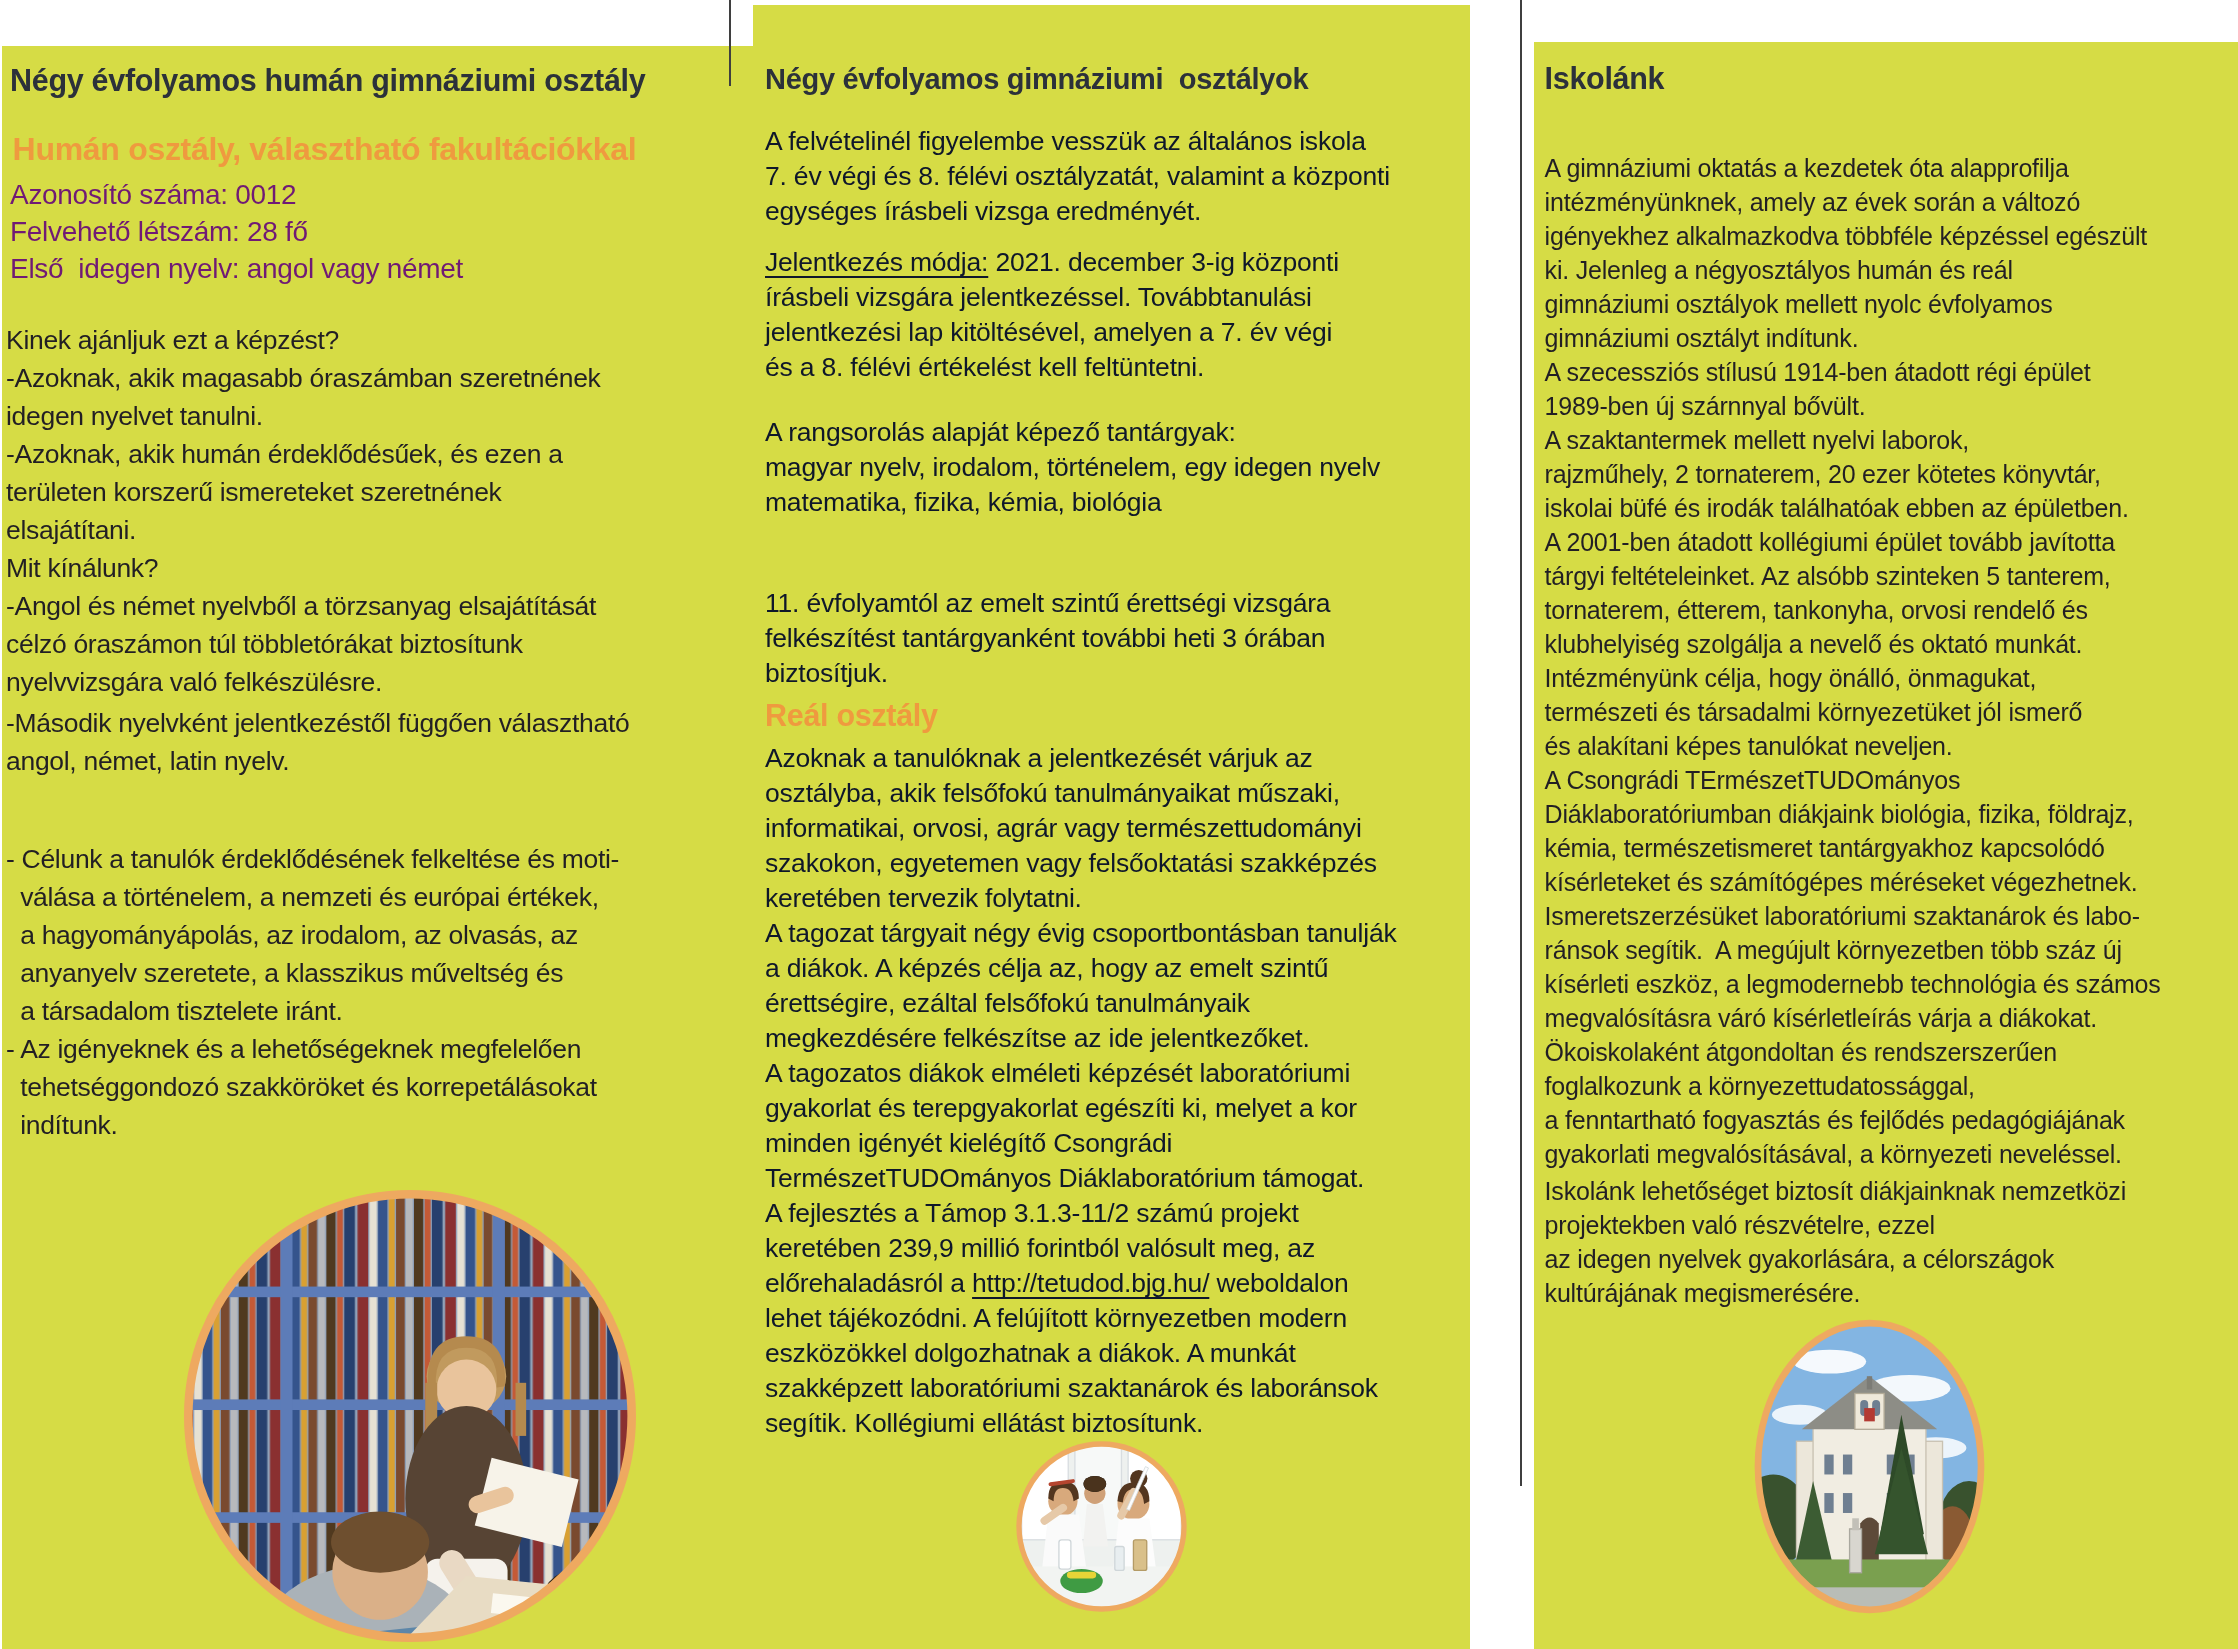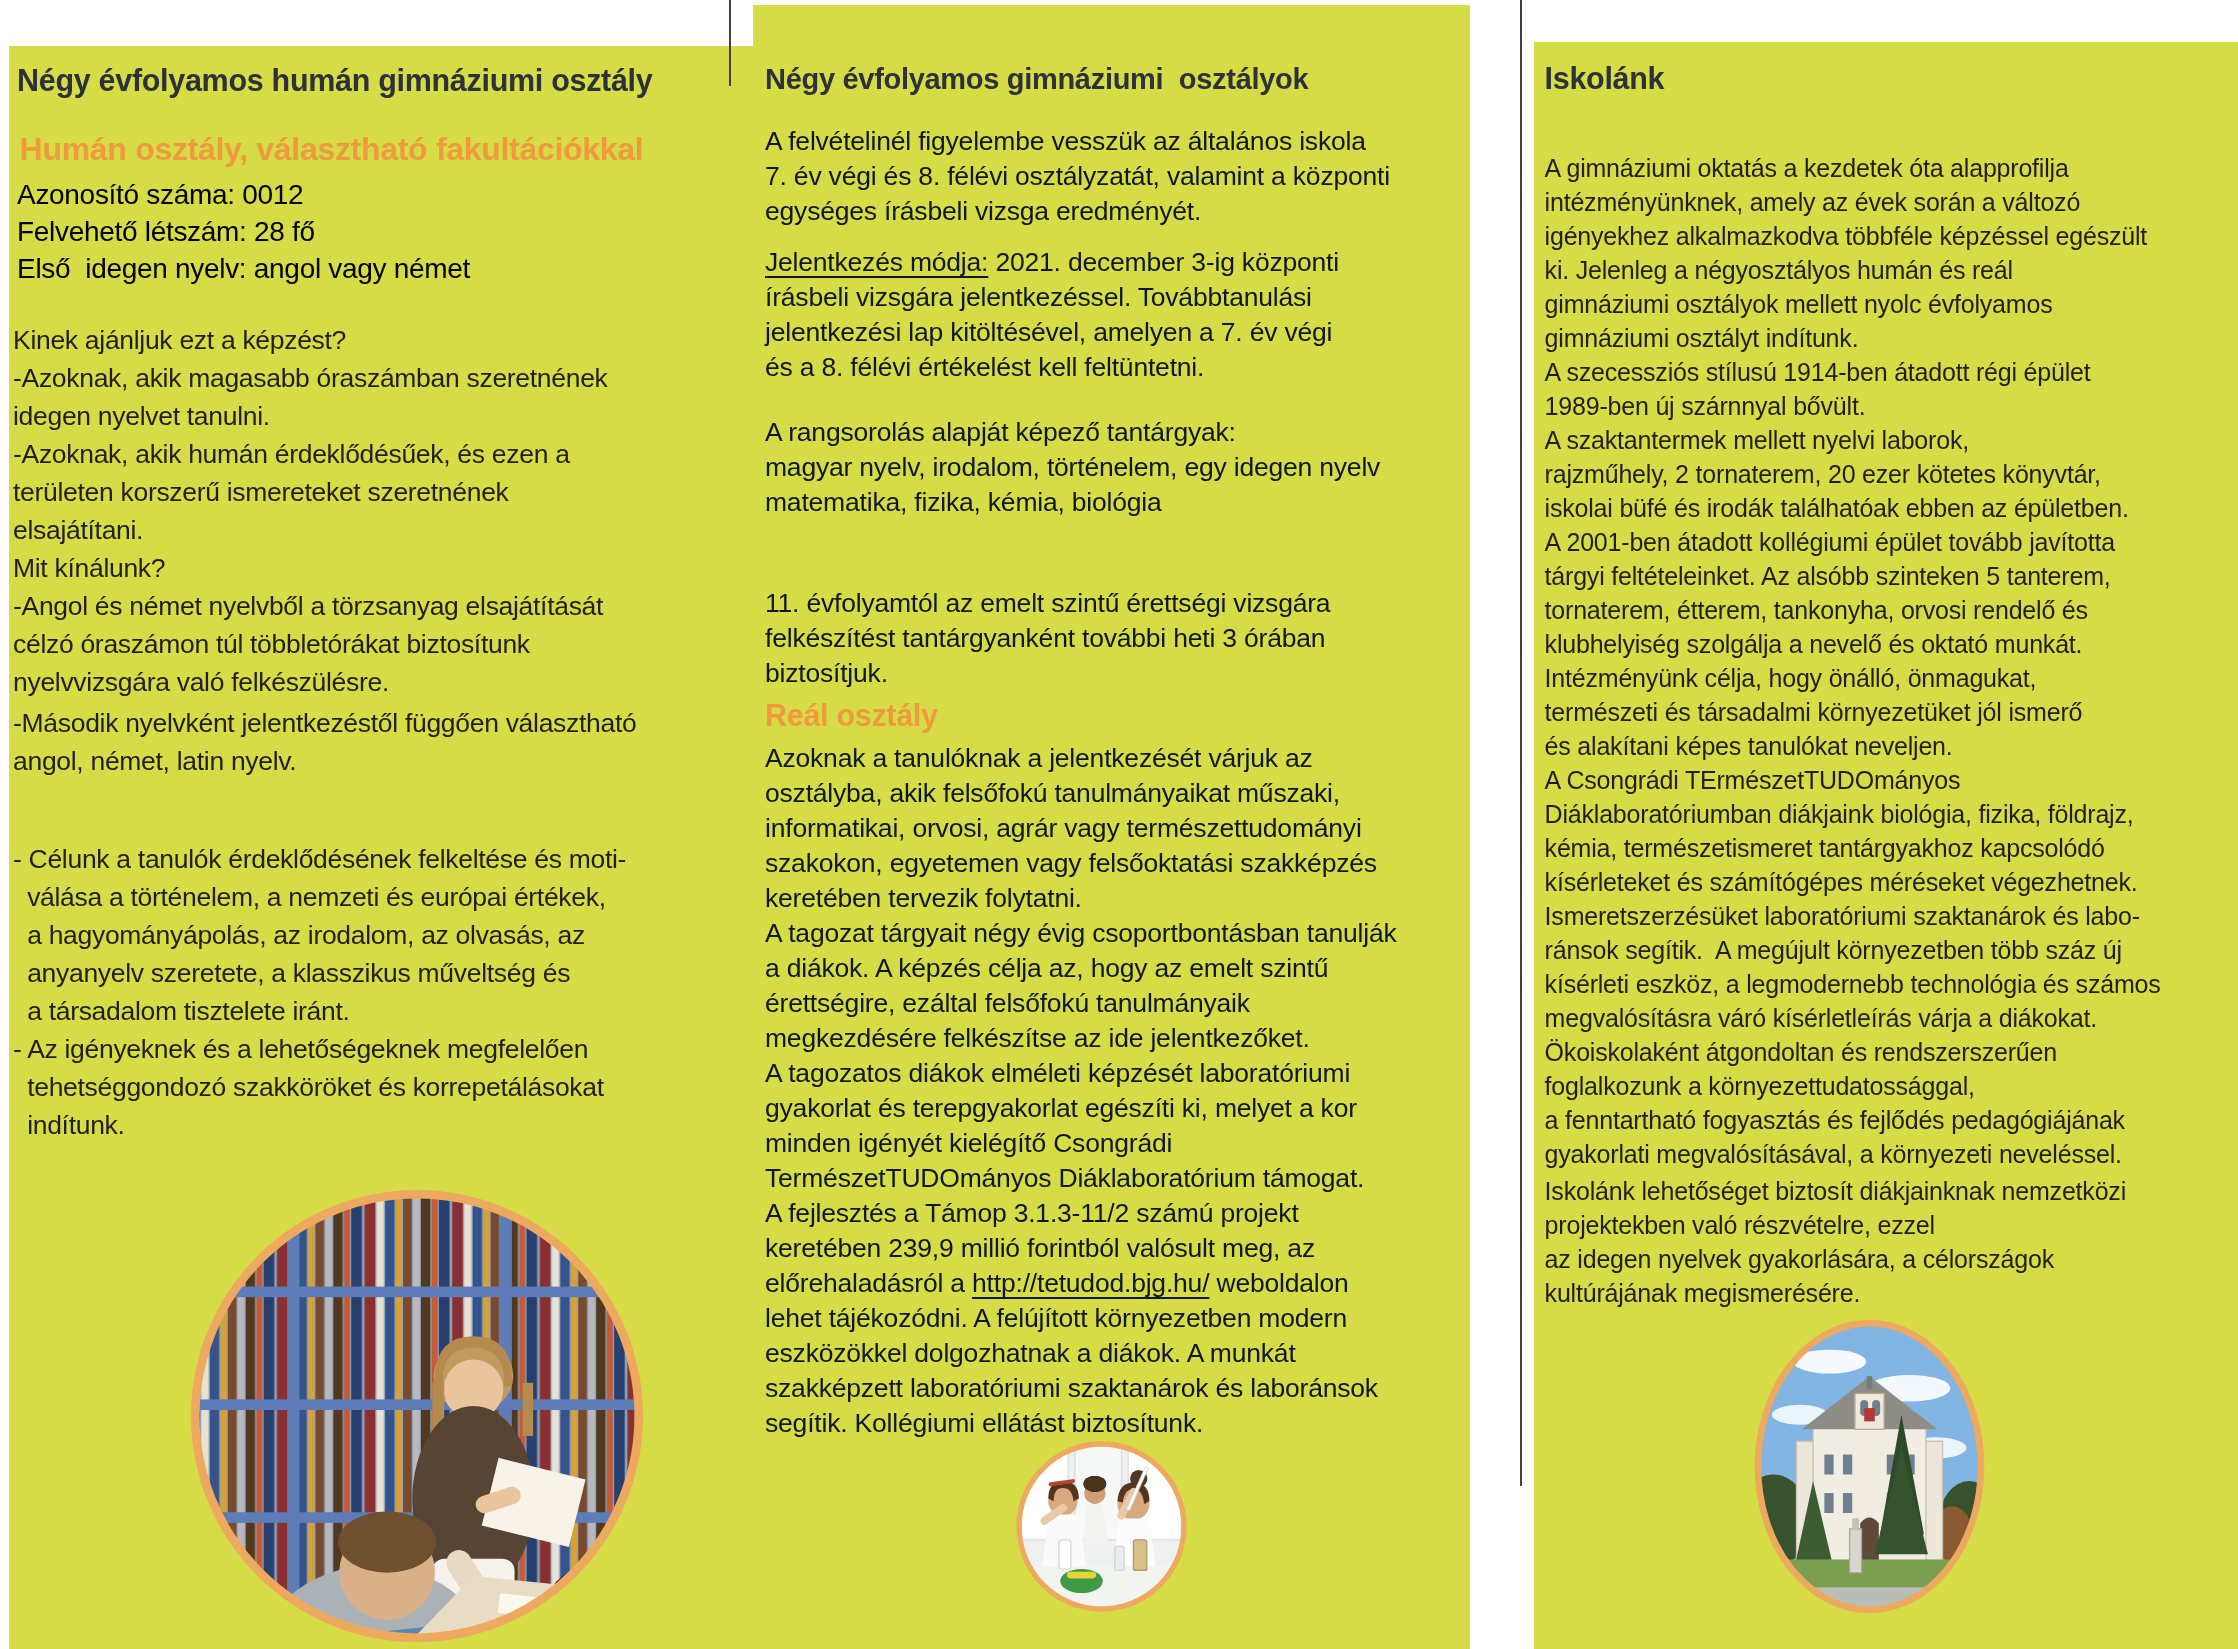--- a/index.html
+++ b/index.html
@@ -2,33 +2,33 @@
 <html style="font-size:10.6px"><head>
 <meta charset="utf-8">
 <style>
   html,body { margin:0; padding:0; background:#ffffff; }
   .page {
     position:relative; width:2239px; height:1649px;
     background:#ffffff; overflow:hidden;
     font-family:"Liberation Sans", sans-serif;
   }
   .panel { position:absolute; background:#d6dc45; overflow:hidden; }
-  #panel1 { left:9px;    top:46px; width:783px; height:1604px; }
+  #panel1 { left:2px;    top:46px; width:783px; height:1604px; }
   #panel2 { left:753px; top:5.3px;  width:717px; height:1644px; }
   #panel3 { left:1534px; top:42px; width:824px; height:1608px; }
   .sep { position:absolute; width:2px; background:#3f3f3f; }
   #sep1 { left:729px; top:0; height:86px; }
   #sep2 { left:1520px; top:0; height:1486px; }
 
   .abs { position:absolute; white-space:pre-wrap; }
   .h1  { font-weight:bold; font-size:30.5px; color:#2c313a; letter-spacing:-0.3px; }
   .h1b { font-weight:bold; font-size:29px; color:#2c313a; letter-spacing:-0.3px; }
   .sub { font-weight:bold; font-size:32px; color:#ef9a3f; letter-spacing:-0.3px; }
   .sub2{ font-weight:bold; font-size:30.5px; color:#ef9a3f; letter-spacing:-0.3px; }
-  .info{ font-size:28px; line-height:37px; color:#000000; letter-spacing:-0.3px; }
+  .info{ font-size:28px; line-height:37px; color:#701a75; letter-spacing:-0.3px; }
   .b1  { font-size:26.5px; line-height:38px; color:#221f24; letter-spacing:-0.3px; }
   .b2  { font-size:26.5px; line-height:35px; color:#0f172a; letter-spacing:-0.2px; }
   .b3  { font-size:25px; line-height:34px; color:#221f24; letter-spacing:-0.2px; }
   .u   { text-decoration:underline; text-underline-offset:4.6px; text-decoration-thickness:2px; }
   .photo { position:absolute; }
   .photo svg { display:block; }
 </style>
 </head>
 <body>
 

